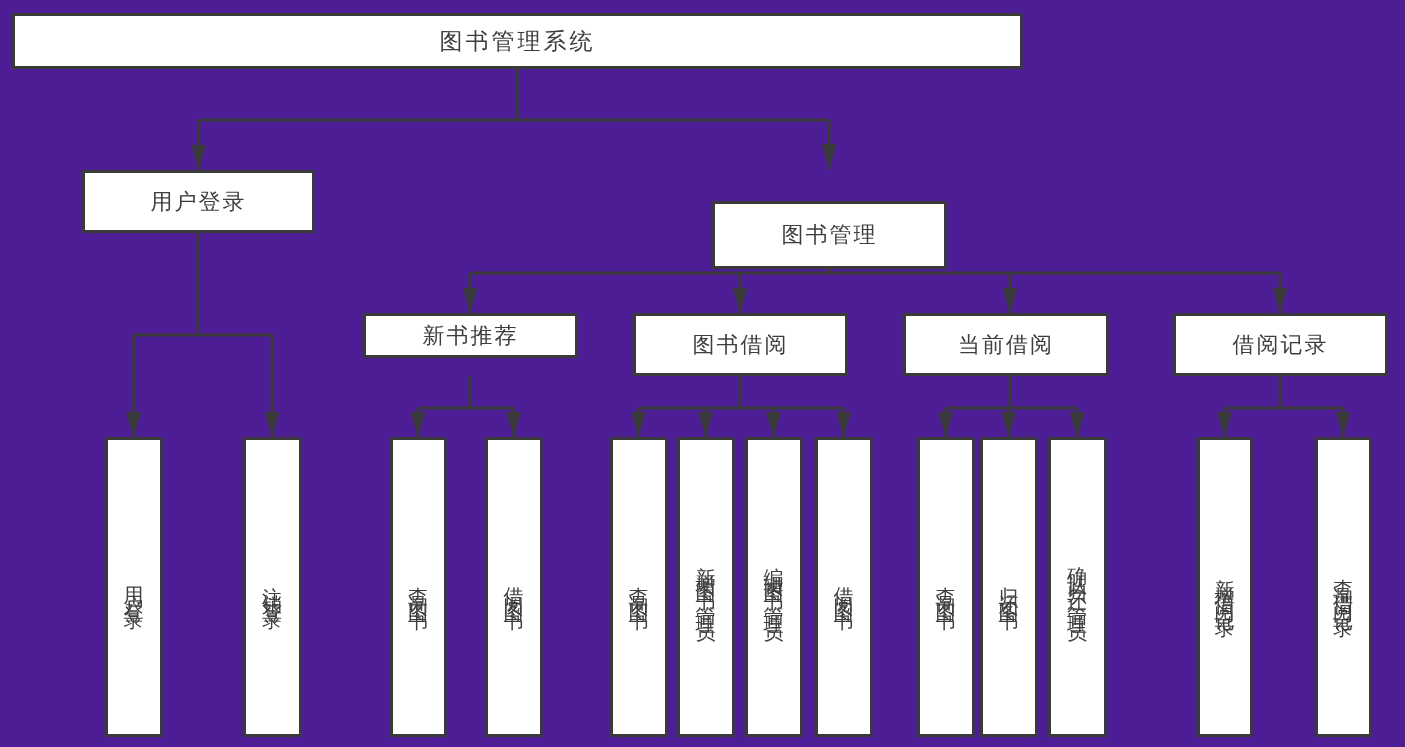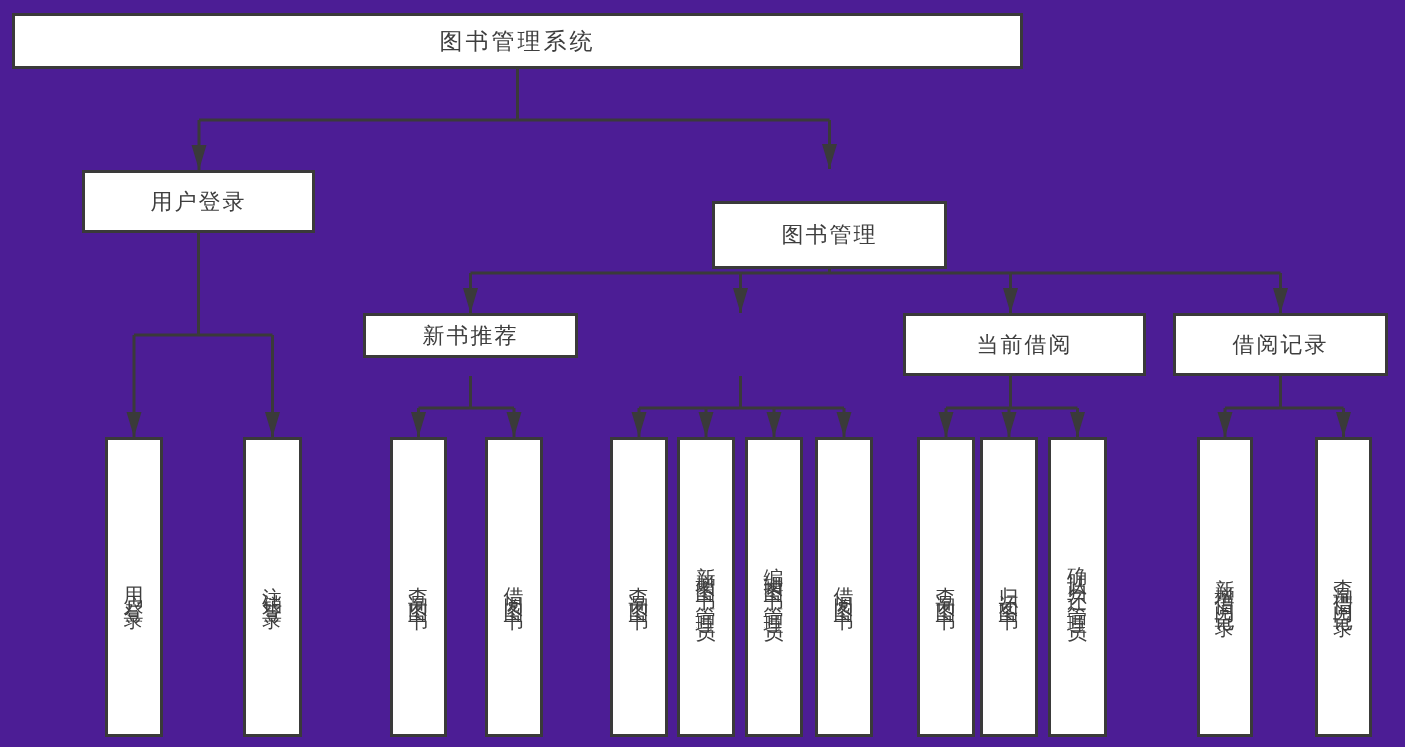--- a/index.html
+++ b/index.html
@@ -86,21 +86,24 @@
   <div class="box" style="left:82px; top:170px; width:233px; height:63px;">
     <span class="hlabel">用户登录</span>
   </div>
   <div class="box" style="left:712px; top:169px; width:235px; height:68px;margin-top:32px;">
     <span class="hlabel">图书管理</span>
   </div>
 
   <div class="box" style="left:363px; top:313px; width:215px; height:45px;">
     <span class="hlabel">新书推荐</span>
   </div>
-  <div class="box" style="left:903px; top:313px; width:243px; height:63px;text-align:right;">
+  <div class="box" style="left:633px; top:313px; width:215px; height:63px;">
+    <span class="hlabel">图书借阅</span>
+  </div>
+  <div class="box" style="left:903px; top:313px; width:206px; height:63px;text-align:right;">
     <span class="hlabel">当前借阅</span>
   </div>
   <div class="box" style="left:1173px; top:313px; width:215px; height:63px;">
     <span class="hlabel">借阅记录</span>
   </div>
 
   <div class="box vbox" style="left:105px; top:437px; width:58px; height:300px;">用户登录</div>
   <div class="box vbox" style="left:243px; top:437px; width:59px; height:300px;">注销登录</div>
 
   <div class="box vbox" style="left:390px; top:437px; width:57px; height:300px;">查询图书</div>

